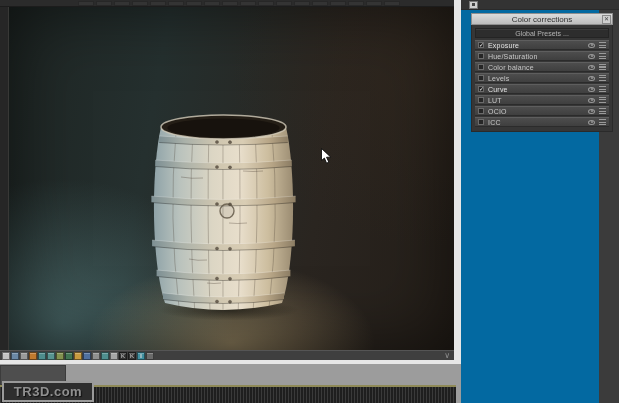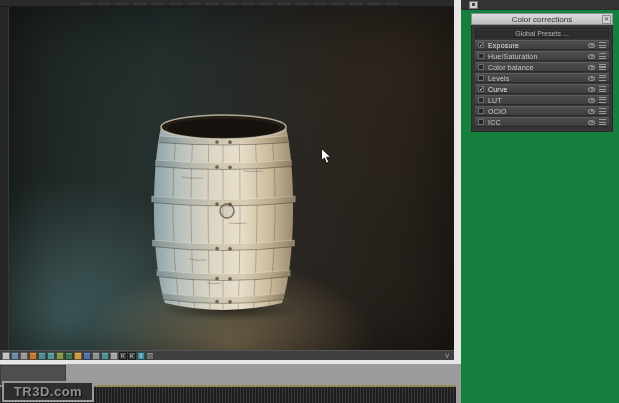--- a/index.html
+++ b/index.html
@@ -50,21 +50,21 @@
       background:#262626; border-top:2px solid #8f8a58;
       background-image:repeating-linear-gradient(90deg, #3a3a3a 0 1px, #1e1e1e 1px 3px); }
 
   
   #watermark { position:absolute; left:2px; top:381px; width:92px; height:21px;
       background:#2e2e2e; border:2px solid #9a9a9a; border-radius:0;
       color:#8f8f8f; font-weight:bold; font-size:13px; line-height:17px; text-align:center;
       letter-spacing:0.5px; text-shadow:1px 1px 1px #101010; }
 
   
-  #panel { position:absolute; left:461px; top:0; width:158px; height:403px; background:#15803d; }
+  #panel { position:absolute; left:461px; top:0; width:138px; height:403px; background:#0369a1; }
   #panel-top-band { position:absolute; left:0; top:0; width:158px; height:10px;
       background:#333; border-bottom:1px solid #2a2a2a; }
   #panel-menu-button { position:absolute; left:8px; top:1px; width:9px; height:8px;
       background:#cfcfcf; border:1px solid #777; }
   #panel-menu-button span { display:block; width:3px; height:3px; background:#444; margin:1px auto; }
 
   #cc-dialog { position:absolute; left:10px; top:13px; width:142px; }
   #cc-titlebar { position:relative; height:12px; background:linear-gradient(#dcdcdc,#bdbdbd);
       border:1px solid #8f8f8f; color:#2e2e2e; font-size:8px; line-height:11px; text-align:center; }
   #cc-close { position:absolute; right:1px; top:1px; width:9px; height:9px; background:#cfcfcf;

